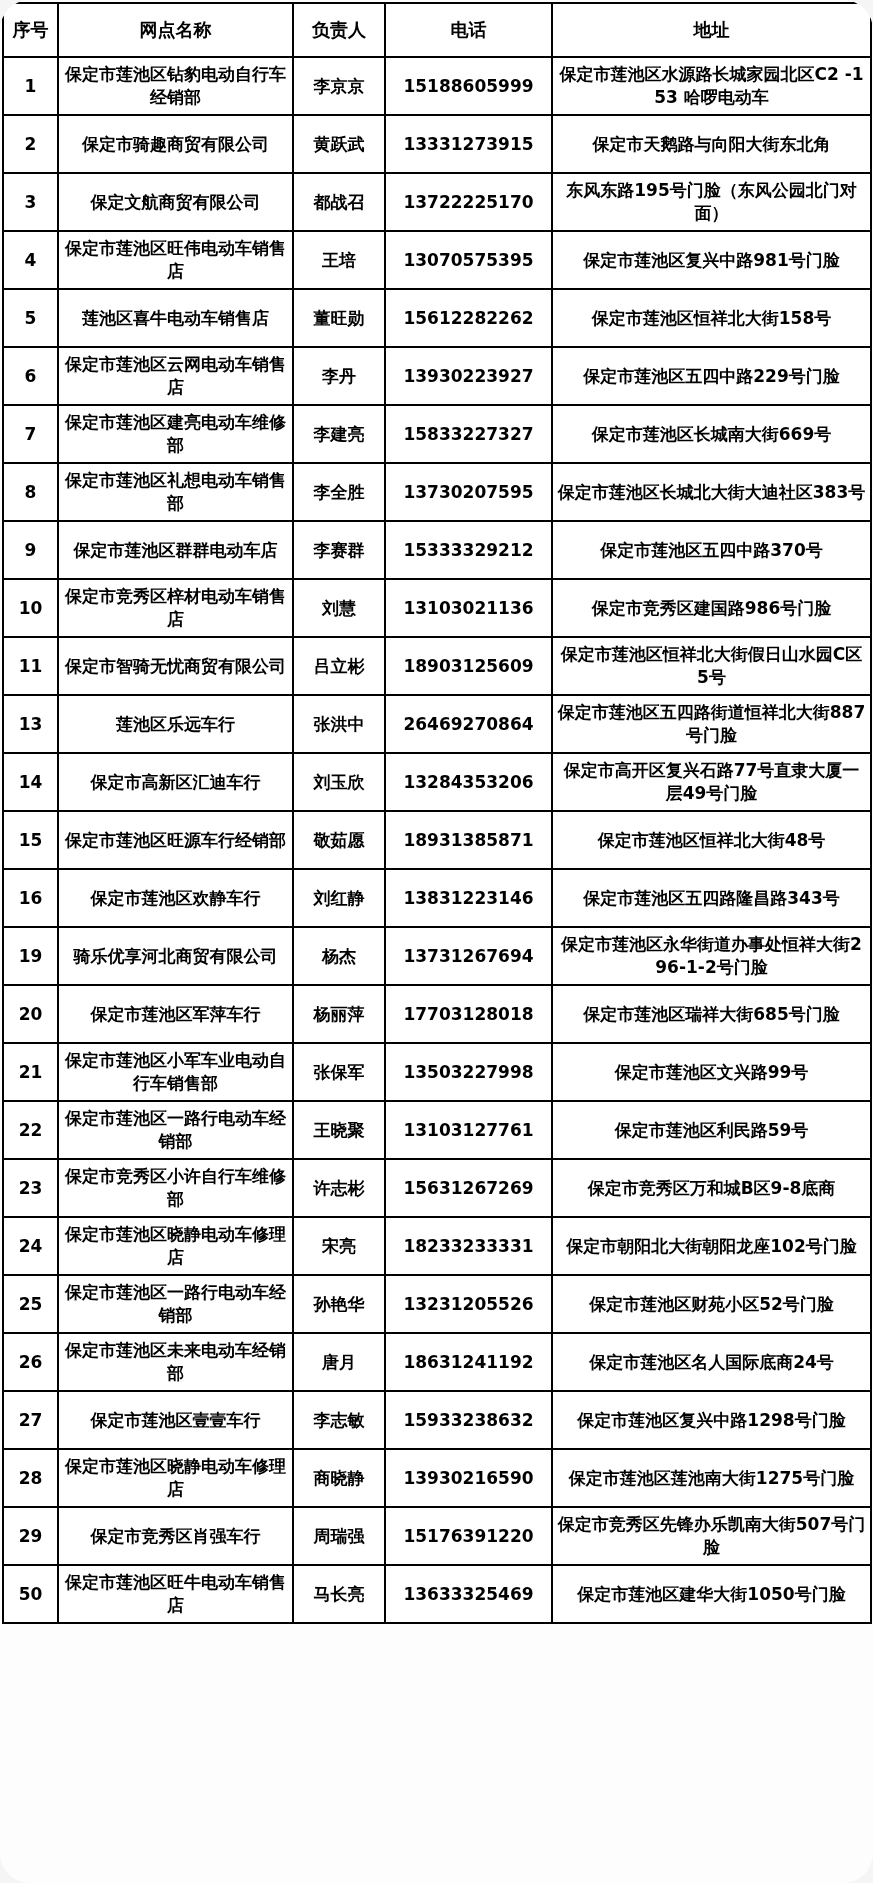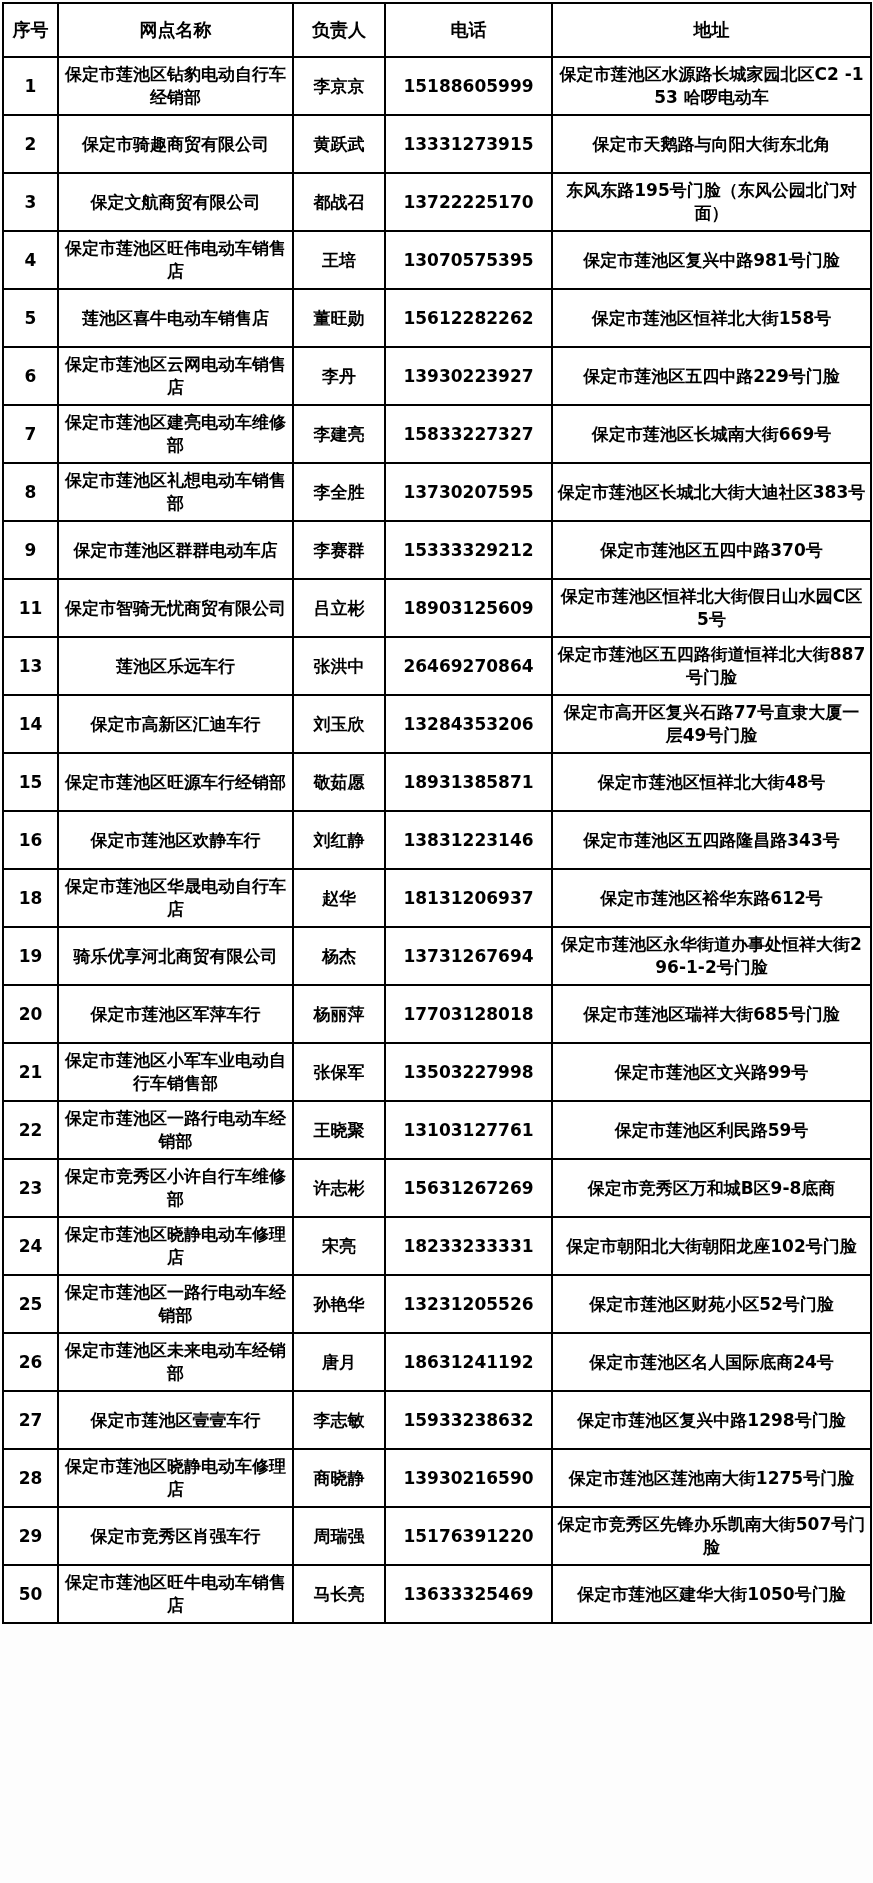--- a/index.html
+++ b/index.html
@@ -7,20 +7,21 @@
     padding: 0;
     background: #f5f5f5;
     font-family: "DejaVu Sans", "Liberation Sans", sans-serif;
   }
   .page {
     width: 873px;
     height: 1883px;
     background: #fdfdfd;
     position: relative;
     overflow: hidden;
+    border-radius: 30px;
   }
   table.dealer-table {
     position: absolute;
     left: 2px;
     top: 2px;
     width: 868px;
     border-collapse: collapse;
     table-layout: fixed;
     background: #ffffff;
   }
@@ -128,20 +129,27 @@
           <td>保定市莲池区长城北大街大迪社区383号</td>
         </tr>
         <tr>
           <td>9</td>
           <td>保定市莲池区群群电动车店</td>
           <td>李赛群</td>
           <td>15333329212</td>
           <td>保定市莲池区五四中路370号</td>
         </tr>
         <tr>
+          <td>10</td>
+          <td>保定市竞秀区梓材电动车销售店</td>
+          <td>刘慧</td>
+          <td>13103021136</td>
+          <td>保定市竞秀区建国路986号门脸</td>
+        </tr>
+        <tr>
           <td>11</td>
           <td>保定市智骑无忧商贸有限公司</td>
           <td>吕立彬</td>
           <td>18903125609</td>
           <td>保定市莲池区恒祥北大街假日山水园C区5号</td>
         </tr>
         <tr>
           <td>13</td>
           <td>莲池区乐远车行</td>
           <td>张洪中</td>
@@ -163,27 +171,20 @@
           <td>保定市莲池区恒祥北大街48号</td>
         </tr>
         <tr>
           <td>16</td>
           <td>保定市莲池区欢静车行</td>
           <td>刘红静</td>
           <td>13831223146</td>
           <td>保定市莲池区五四路隆昌路343号</td>
         </tr>
         <tr>
-          <td>18</td>
-          <td>保定市莲池区华晟电动自行车店</td>
-          <td>赵华</td>
-          <td>18131206937</td>
-          <td>保定市莲池区裕华东路612号</td>
-        </tr>
-        <tr>
           <td>19</td>
           <td>骑乐优享河北商贸有限公司</td>
           <td>杨杰</td>
           <td>13731267694</td>
           <td>保定市莲池区永华街道办事处恒祥大街296-1-2号门脸</td>
         </tr>
         <tr>
           <td>20</td>
           <td>保定市莲池区军萍车行</td>
           <td>杨丽萍</td>

